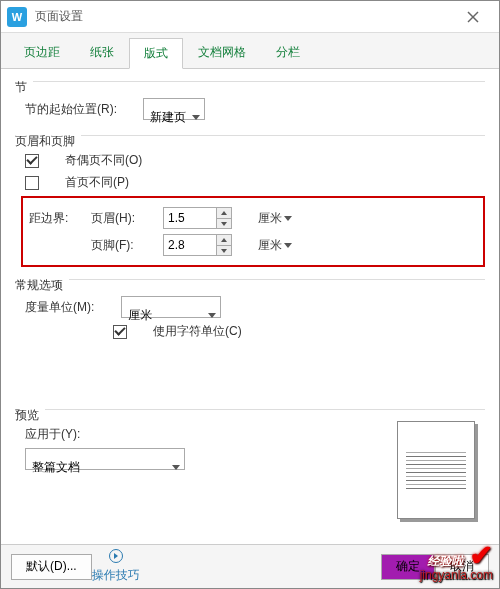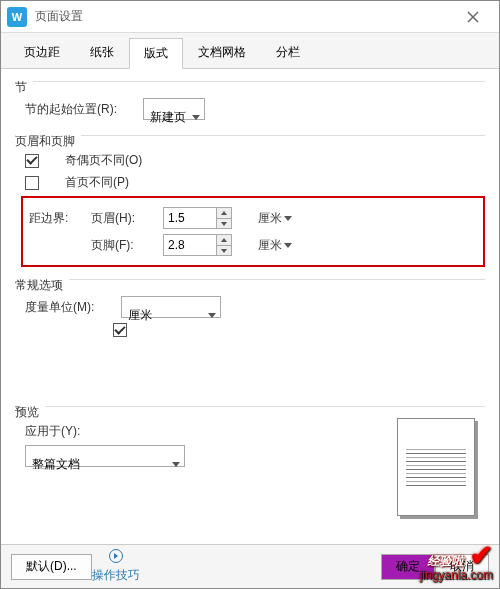--- a/index.html
+++ b/index.html
@@ -4,21 +4,21 @@
 <style>
   * { box-sizing: border-box; font-family: "Microsoft YaHei", Arial, sans-serif; font-size: 12px; }
   body { margin: 0; background: #fff; }
   .dialog { width: 500px; height: 589px; border: 1px solid #888; background: #f5f5f5; position: relative; display: flex; flex-direction: column; }
   .titlebar { height: 32px; background: #fff; border-bottom: 1px solid #ddd; display: flex; align-items: center; padding: 0 6px; }
   .app-icon { width: 20px; height: 20px; background: #2aa0e0; border-radius: 3px; display: flex; align-items: center; justify-content: center; color: #fff; font-weight: bold; font-size: 11px; margin-right: 8px; }
   .title { flex: 1; color: #555; }
   .close-btn { width: 40px; height: 28px; display: flex; align-items: center; justify-content: center; cursor: pointer; }
   .close-btn svg { stroke: #666; stroke-width: 1.5; }
   .tabs { display: flex; background: #f5f5f5; border-bottom: 1px solid #ccc; padding: 4px 8px 0 8px; }
-  .tab { padding: 6px 14px; cursor: pointer; color: #000000; border: 1px solid transparent; border-bottom: none; }
+  .tab { padding: 6px 14px; cursor: pointer; color: #15803d; border: 1px solid transparent; border-bottom: none; }
   .tab.active { background: #fff; border: 1px solid #ccc; border-bottom: 1px solid #fff; position: relative; top: 1px; }
   .content { flex: 1; background: #fff; padding: 8px 14px 0 14px; overflow: hidden; }
   .group-label { color: #333; margin: 6px 0 2px 0; }
   .group-wrap { position: relative; margin-top: 4px; }
   .group-wrap .group-label { position: absolute; top: -8px; left: 0; background: #fff; padding-right: 6px; z-index: 1; }
   .group-wrap .line { position: absolute; top: 0; left: 0; right: 0; border-top: 1px solid #ddd; }
   .group-body { padding: 12px 4px 6px 10px; }
   .row { display: flex; align-items: center; margin: 5px 0; gap: 20px; }
   .label { color: #333; }
   .select { display: inline-flex; align-items: center; height: 22px; border: 1px solid #aaa; background: #fff; padding: 16px 4px 0 6px; cursor: pointer; }
@@ -158,20 +158,21 @@
       <div class="group-body">
         <div class="row">
           <span class="label" style="margin-right:7px">度量单位(M):</span>
           <div class="select wide-select">
             <span>厘米</span>
             <span class="caret"></span>
           </div>
         </div>
         <div class="row" style="margin-left:88px">
           <span class="checkbox checked"></span>
+          <span class="label">使用字符单位(C)</span>
         </div>
       </div>
     </div>
 
     <div style="height:54px"></div>
 
     <div class="group-wrap">
       <div class="line"></div>
       <div class="group-label">预览</div>
       <div class="group-body preview-area">

